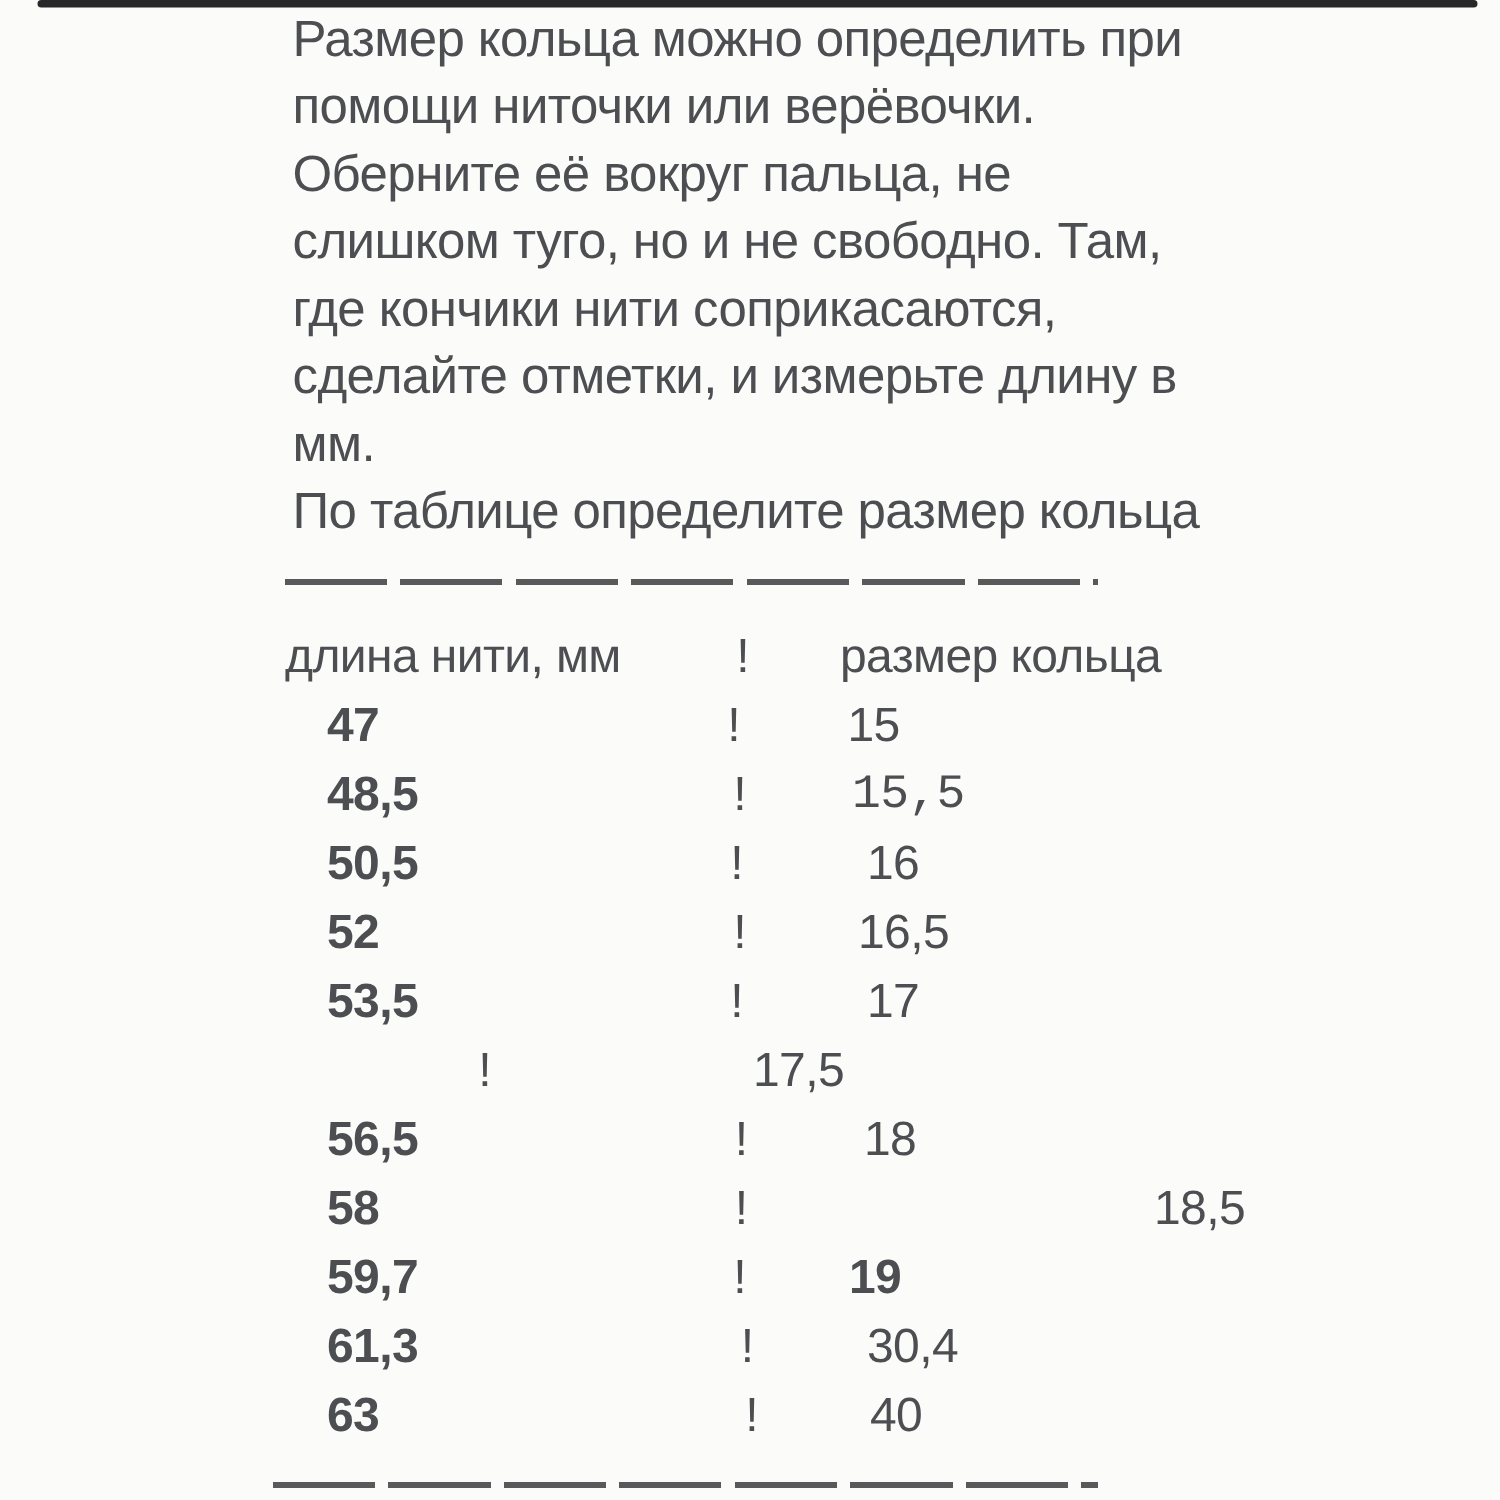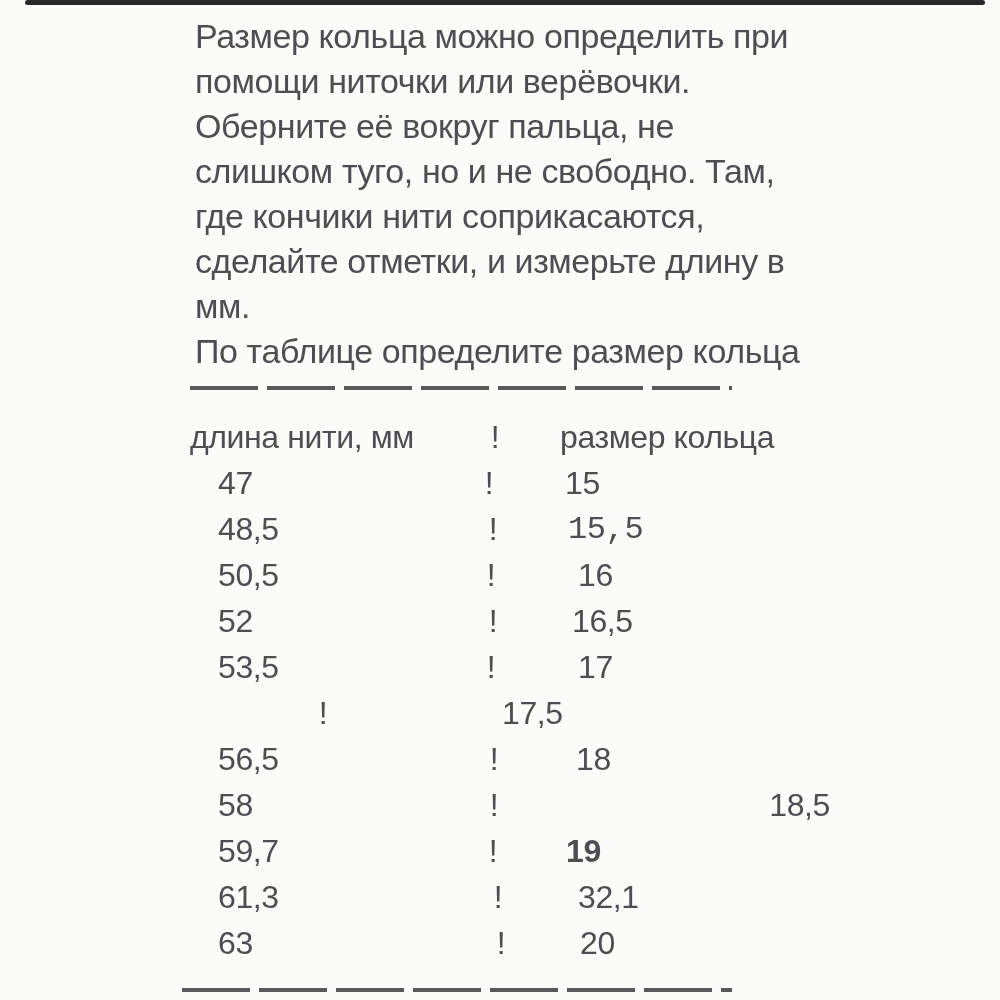--- a/index.html
+++ b/index.html
@@ -14,41 +14,41 @@
     background:var(--bg);
     font-family:"Liberation Sans","DejaVu Sans",sans-serif;
     color:var(--text);
     position:relative;
   }
   .top-bar{
     position:absolute;left:25px;top:0;width:960px;height:5px;
     background:var(--topbar);border-radius:3px;
   }
   .intro{
-    position:absolute;left:195px;top:14px;width:780px;
+    position:absolute;left:195px;top:4px;width:780px;
     font-size:34px;line-height:45px;letter-spacing:-0.4px;
   }
   .dashes{
     position:absolute;height:4px;
     background:repeating-linear-gradient(90deg,var(--divider) 0 68px,transparent 68px 77px);
   }
   .dashes.top{left:190px;top:386px;width:542px;}
   .dashes.bottom{left:182px;top:988px;width:550px;}
   .ring-table{
     position:absolute;left:190px;top:414px;width:640px;
     font-size:32px;letter-spacing:-0.4px;
   }
   .t-row{
     display:grid;
     grid-template-columns:270px 70px auto;
     height:46px;align-items:center;
   }
   .t-row .cell-sep{justify-self:center;}
   .t-row.header .cell-size{padding-left:30px;}
-  .t-rows .cell-length{padding-left:28px;}
+  .t-rows .cell-length{padding-left:28px;font-weight:bold;}
   .t-rows .cell-size{padding-left:34px;}
   
   .t-rows .t-row:nth-child(1) .cell-sep{transform:translateX(-6px);}
   .t-rows .t-row:nth-child(2) .cell-sep{transform:translateX(-2px);}
   .t-rows .t-row:nth-child(3) .cell-sep{transform:translateX(-4px);}
   .t-rows .t-row:nth-child(4) .cell-sep{transform:translateX(-2px);}
   .t-rows .t-row:nth-child(5) .cell-sep{transform:translateX(-4px);}
   .t-rows .t-row:nth-child(6) .cell-sep{transform:translateX(-2px);}
   .t-rows .t-row:nth-child(7) .cell-sep{transform:translateX(-1px);}
   .t-rows .t-row:nth-child(8) .cell-sep{transform:translateX(-1px);}
@@ -141,24 +141,24 @@
 
   <div class="t-row">
     <div class="cell-length">59,7</div>
     <div class="cell-sep">!</div>
     <div class="cell-size">19</div>
   </div>
 
   <div class="t-row">
     <div class="cell-length">61,3</div>
     <div class="cell-sep">!</div>
-    <div class="cell-size">32,1</div>
+    <div class="cell-size">30,4</div>
   </div>
 
   <div class="t-row">
     <div class="cell-length">63</div>
     <div class="cell-sep">!</div>
-    <div class="cell-size">20</div>
+    <div class="cell-size">40</div>
   </div>
 </div>
 </div>
 
 <div class="dashes bottom"></div>
 
 </body></html>

